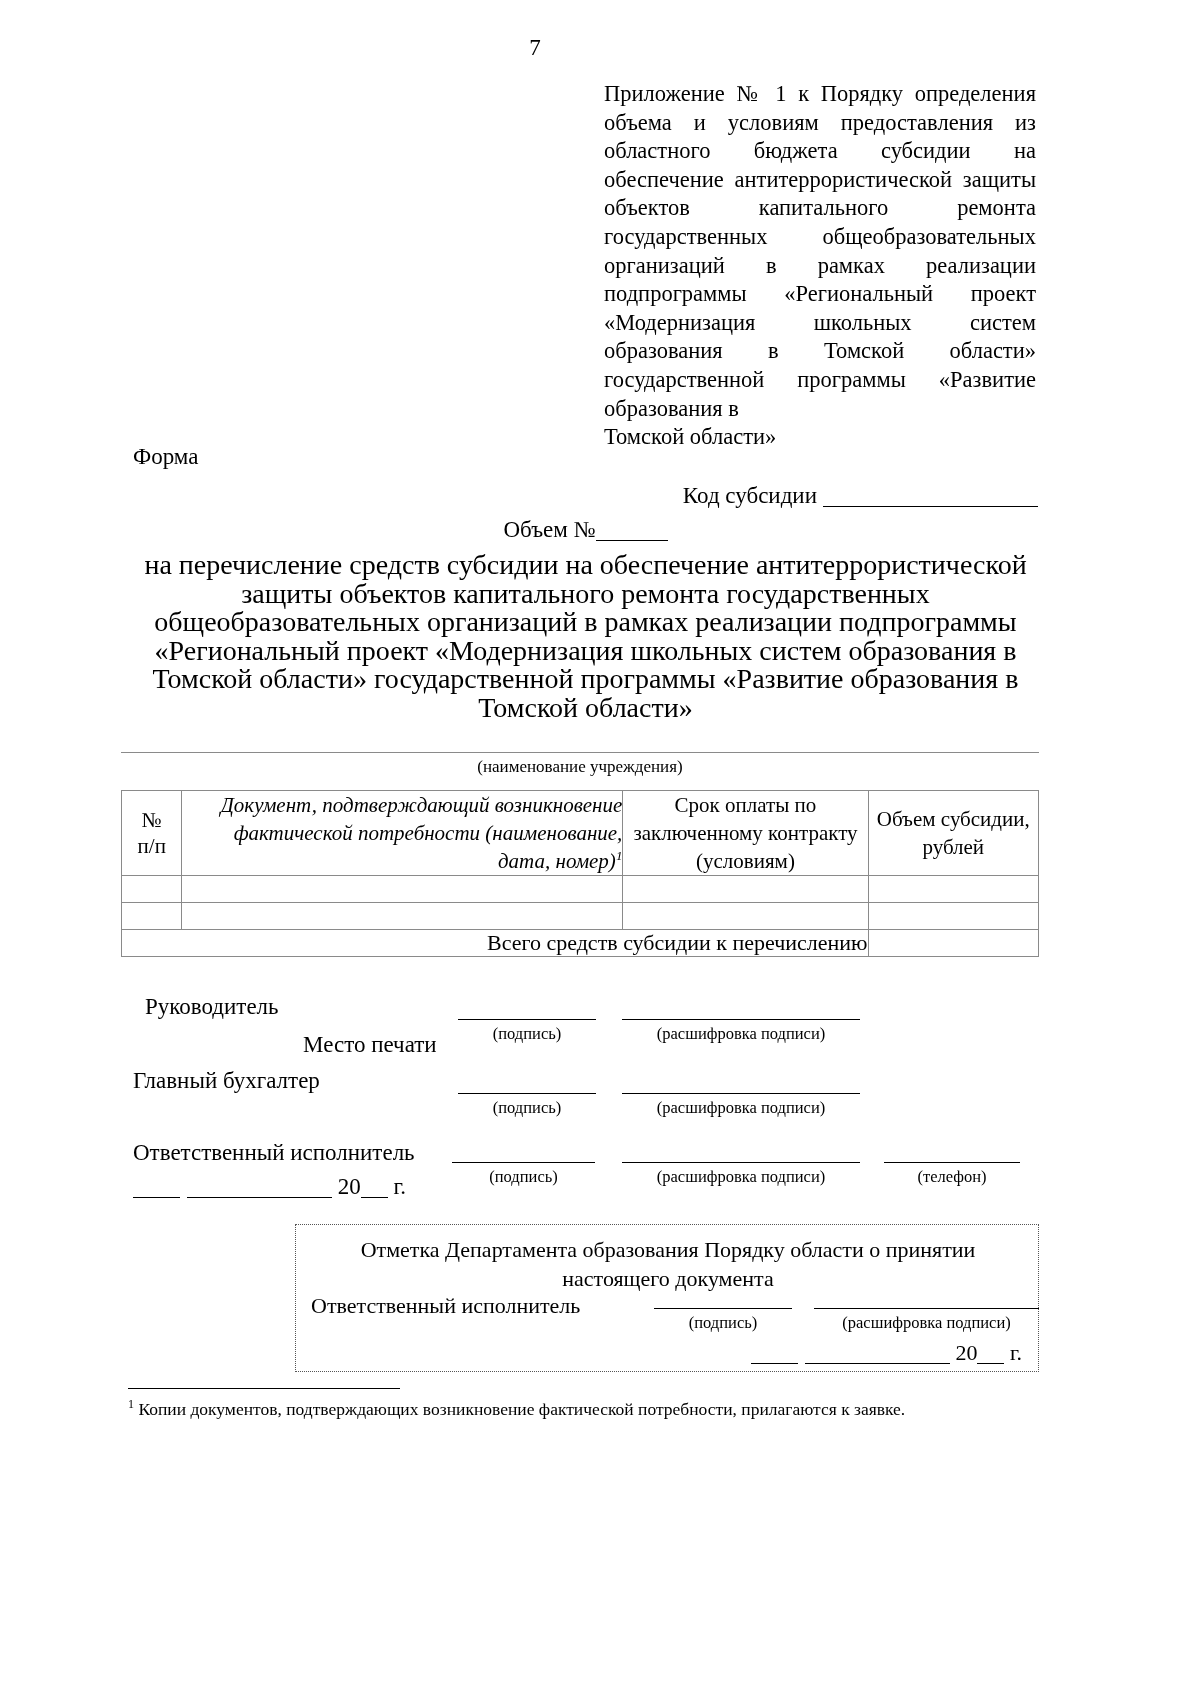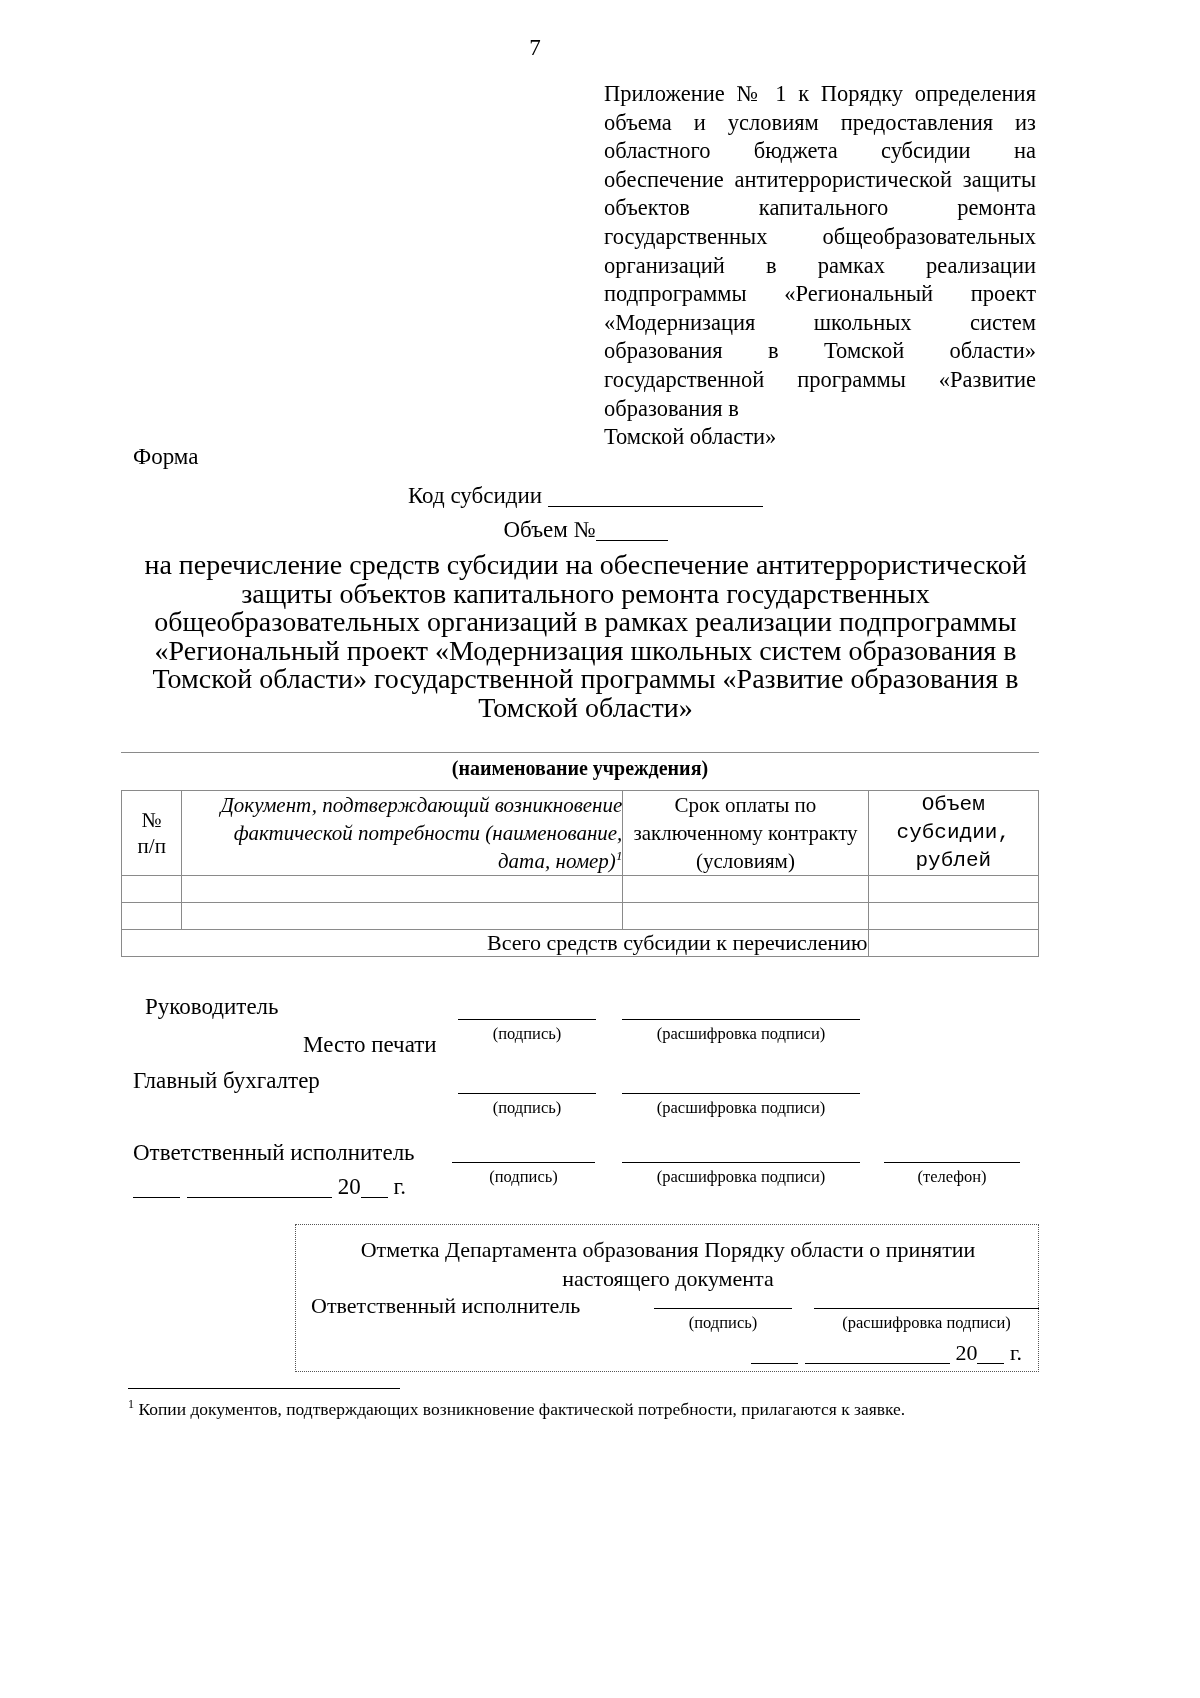--- a/index.html
+++ b/index.html
@@ -55,21 +55,21 @@
     font-size: 23px;
     line-height: 1.2;
   }
   
   .kod-row {
     position: absolute;
     top: 483px;
     left: 133px;
     width: 905px;
     font-size: 23px;
-    text-align: center;
+    text-align: right;
     white-space: nowrap;
   }
   .kod-row .fill {
     display: inline-block;
     width: 215px;
     border-bottom: 1.4px solid #000;
     margin-left: 6px;
     vertical-align: -4px;
   }
   
@@ -141,22 +141,21 @@
     left: 121px;
     width: 918px;
     border-top: 1.6px solid #8a8a8a;
   }
   .inst-caption {
     position: absolute;
     top: 757px;
     left: 121px;
     width: 918px;
     text-align: center;
-    font-size: 20px;
-    font-weight: bold;
+    font-size: 17px;
   }
   
   table.main-table {
     position: absolute;
     top: 790px;
     left: 121px;
     width: 918px;
     border-collapse: collapse;
     font-size: 20.5px;
   }
@@ -187,21 +186,20 @@
     line-height: 28px;
     padding: 4px 6px 6px 6px;
     font-size: 21px;
   }
   th.c-vol {
     width: 154px;
     text-align: center;
     line-height: 28px;
     padding: 4px 6px 6px 6px;
     font-size: 21px;
-    font-family: Liberation Mono, monospace;
   }
   td.empty-cell {
     height: 26px;
   }
   td.total-label {
     text-align: right;
     padding: 2px 8px 4px 0;
     font-size: 22px;
     height: 26px;
   }

